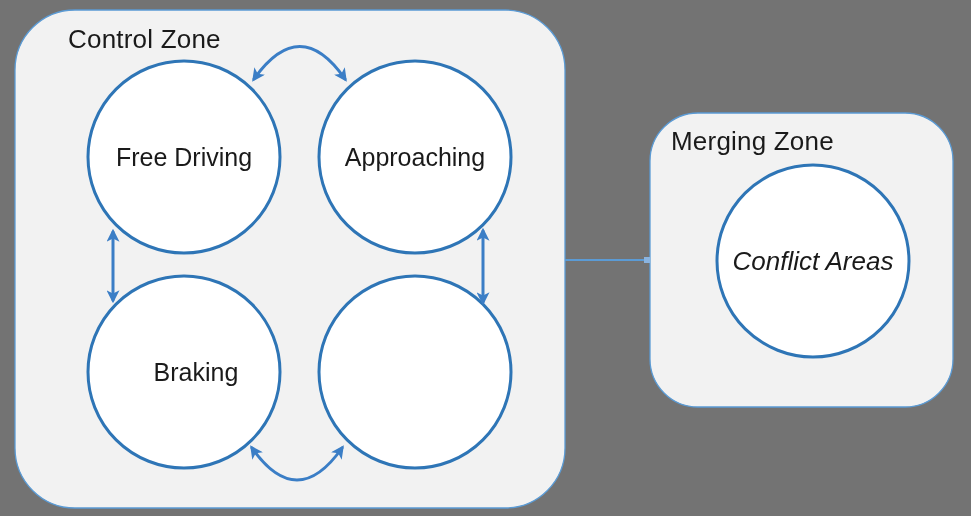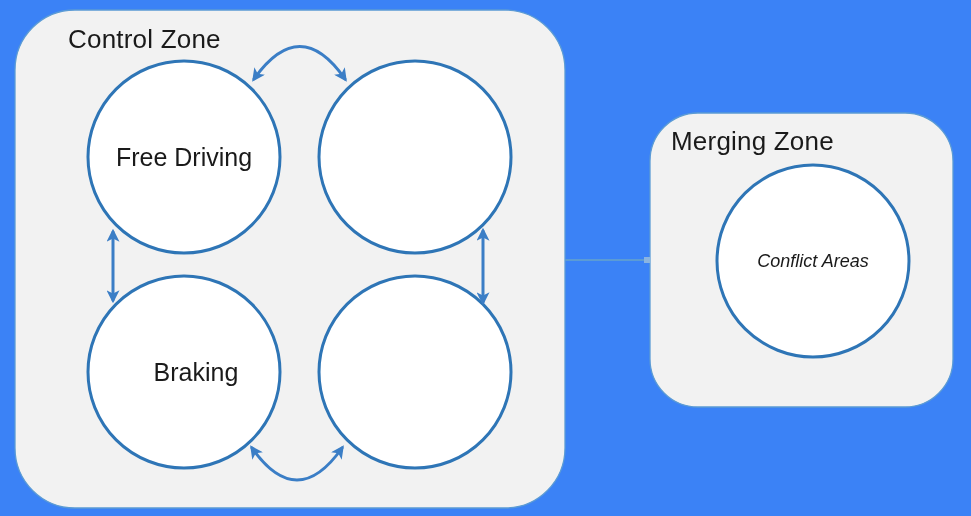--- a/index.html
+++ b/index.html
@@ -14,21 +14,21 @@
   * { margin: 0; padding: 0; box-sizing: border-box; }
   html, body { background: #ffffff; }
   body {
     font-family: "Liberation Sans", "DejaVu Sans", sans-serif;
     color: var(--text);
   }
   .canvas {
     position: relative;
     width: 971px;
     height: 516px;
-    background: #3b82f6;
+    background: #737373;
     overflow: hidden;
     padding-left: 20px;
   }
   svg.shapes { position: absolute; left: 0; top: 0; }
   .zone-rect { fill: var(--zone-fill); stroke: var(--zone-border); stroke-width: 1.3; }
   .node-circle { fill: #ffffff; stroke: var(--node-border); stroke-width: 3; }
   .edge { fill: none; stroke: var(--arrow); stroke-width: 3; stroke-linecap: round; }
   .connector-line { stroke: var(--connector); stroke-width: 2; fill: none; }
   .connector-endpoint { fill: var(--endpoint); }
   .zone-title {
@@ -44,21 +44,21 @@
     height: 192px;
     display: flex;
     align-items: center;
     justify-content: center;
     text-align: center;
     font-size: 25px;
     color: var(--text);
     white-space: nowrap;
     pointer-events: none;
   }
-  .node-label.italic { font-style: italic; font-size: 18px; }
+  .node-label.italic { font-style: italic; font-size: 26px; }
 </style>
 </head>
 <body>
 
 <div class="canvas">
 
   <svg class="shapes" width="971" height="516" viewBox="0 0 971 516">
     <defs>
       <marker id="ah" viewBox="0 0 10 10" refX="7.5" refY="5" markerUnits="userSpaceOnUse" markerWidth="13" markerHeight="13" orient="auto-start-reverse">
         <path d="M0,0 L10,5 L0,10 L2.5,5 z" fill="#3b7ec6"></path>
@@ -80,16 +80,17 @@
     <path class="edge" d="M 254 79 Q 300 14 345 79" marker-start="url(#ah)" marker-end="url(#ah)"></path>
     <path class="edge" d="M 113 232 L 113 300" marker-start="url(#ah)" marker-end="url(#ah)"></path>
     <path class="edge" d="M 483 231 L 483 302" marker-start="url(#ah)" marker-end="url(#ah)"></path>
     <path class="edge" d="M 252 448 Q 297 512 342 448" marker-start="url(#ah)" marker-end="url(#ah)"></path>
   </svg>
 
   <div class="zone-title" style="left:68px; top:24px;">Control Zone</div>
   <div class="zone-title" style="left:671px; top:126px;">Merging Zone</div>
 
   <div class="node-label" style="left:88px; top:61px;">Free Driving</div>
+  <div class="node-label" style="left:319px; top:61px;">Approaching</div>
   <div class="node-label" style="left:100px; top:276px;">Braking</div>
   <div class="node-label italic" style="left:717px; top:165px;">Conflict Areas</div>
 
 </div>
 
 </body></html>

